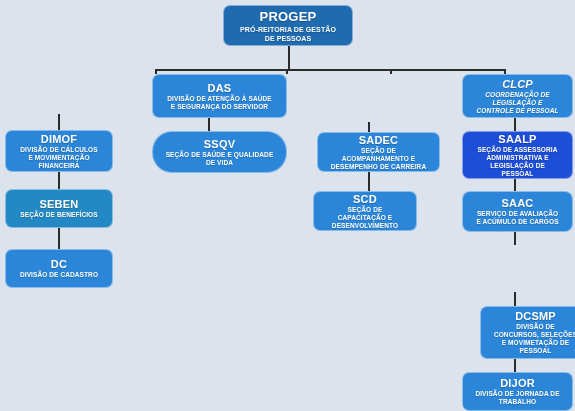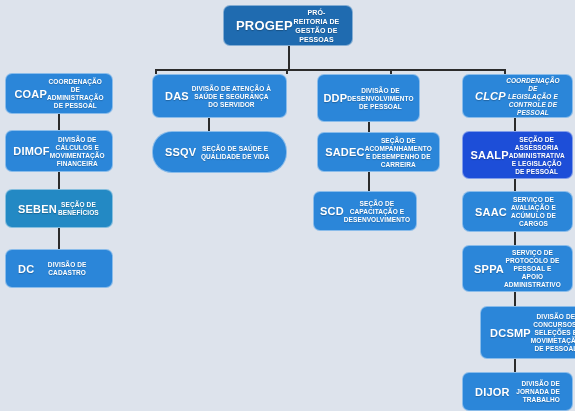--- a/index.html
+++ b/index.html
@@ -29,21 +29,21 @@
   .line.h { height: 2px; }
 
   
   .node {
     position: absolute;
     box-sizing: border-box;
     border-radius: 7px;
     color: #ffffff;
     text-align: center;
     display: flex;
-    flex-direction: row;
+    flex-direction: column;
     align-items: center;
     justify-content: center;
     padding: 3px 12px;
     overflow: hidden;
     border: 1px solid rgba(255,255,255,0.45);
   }
   .node .code {
     font-weight: bold;
     font-size: 11px;
     line-height: 12px;
@@ -88,24 +88,20 @@
   <div class="line v" style="left:514px; top:179px; height:12px;"></div>
   <div class="line v" style="left:514px; top:232px; height:13px;"></div>
   <div class="line v" style="left:514px; top:292px; height:14px;"></div>
   <div class="line v" style="left:514px; top:359px; height:13px;"></div>
 
   <div class="node root" style="left:223px; top:5px; width:130px; height:41px; background:#1f6bb0;">
     <div class="code">PROGEP</div>
     <div class="desc">PRÓ-REITORIA  DE  GESTÃO DE PESSOAS</div>
   </div>
 
-  <div class="node" style="left:5px; top:73px; width:108px; height:41px; background:#2b86d9;">
-    <div class="code">COAP</div>
-    <div class="desc">COORDENAÇÃO DE ADMINISTRAÇÃO  DE PESSOAL</div>
-  </div>
   <div class="node" style="left:5px; top:130px; width:108px; height:42px; background:#2b86d9;">
     <div class="code">DIMOF</div>
     <div class="desc">DIVISÃO DE CÁLCULOS E MOVIMENTAÇÃO FINANCEIRA</div>
   </div>
   <div class="node" style="left:5px; top:189px; width:108px; height:39px; background:#2389c4;">
     <div class="code">SEBEN</div>
     <div class="desc">SEÇÃO DE BENEFÍCIOS</div>
   </div>
   <div class="node" style="left:5px; top:249px; width:108px; height:39px; background:#2b86d9;">
     <div class="code">DC</div>
@@ -114,24 +110,20 @@
 
   <div class="node" style="left:152px; top:74px; width:135px; height:44px; background:#2b86d9;">
     <div class="code">DAS</div>
     <div class="desc">DIVISÃO DE ATENÇÃO À SAÚDE E SEGURANÇA DO SERVIDOR</div>
   </div>
   <div class="node" style="left:152px; top:131px; width:135px; height:42px; background:#2b86d9;border-radius:20px;">
     <div class="code">SSQV</div>
     <div class="desc">SEÇÃO DE SAÚDE E QUALIDADE DE VIDA</div>
   </div>
 
-  <div class="node" style="left:317px; top:74px; width:103px; height:48px; background:#2b86d9;">
-    <div class="code">DDP</div>
-    <div class="desc">DIVISÃO DE DESENVOLVIMENTO DE PESSOAL</div>
-  </div>
   <div class="node" style="left:317px; top:132px; width:123px; height:40px; background:#2b86d9;">
     <div class="code">SADEC</div>
     <div class="desc">SEÇÃO DE ACOMPANHAMENTO E  DESEMPENHO  DE CARREIRA</div>
   </div>
   <div class="node" style="left:313px; top:191px; width:104px; height:40px; background:#2b86d9;">
     <div class="code">SCD</div>
     <div class="desc">SEÇÃO DE CAPACITAÇÃO E DESENVOLVIMENTO</div>
   </div>
 
   <div class="node" style="left:462px; top:74px; width:111px; height:44px; background:#2b86d9;font-style:italic;">
@@ -139,26 +131,22 @@
     <div class="desc">COORDENAÇÃO DE LEGISLAÇÃO E CONTROLE DE PESSOAL</div>
   </div>
   <div class="node" style="left:462px; top:131px; width:111px; height:48px; background:#1d4ed8;">
     <div class="code">SAALP</div>
     <div class="desc">SEÇÃO DE ASSESSORIA ADMINISTRATIVA E LEGISLAÇÃO DE PESSOAL</div>
   </div>
   <div class="node" style="left:462px; top:191px; width:111px; height:41px; background:#2b86d9;border-radius:8px;">
     <div class="code">SAAC</div>
     <div class="desc">SERVIÇO DE AVALIAÇÃO E ACÚMULO DE CARGOS</div>
   </div>
-  <div class="node" style="left:462px; top:245px; width:111px; height:47px; background:#2b86d9;">
-    <div class="code">SPPA</div>
-    <div class="desc">SERVIÇO DE PROTOCOLO DE PESSOAL E APOIO ADMINISTRATIVO</div>
-  </div>
   <div class="node" style="left:462px; top:306px; width:111px; height:53px; background:#2b86d9;margin-left:18px;">
     <div class="code">DCSMP</div>
     <div class="desc">DIVISÃO DE CONCURSOS, SELEÇÕES E MOVIMETAÇÃO DE PESSOAL</div>
   </div>
-  <div class="node" style="left:462px; top:372px; width:111px; height:39px; background:#2b86d9;text-align:right;">
+  <div class="node" style="left:462px; top:372px; width:111px; height:39px; background:#2b86d9;">
     <div class="code">DIJOR</div>
     <div class="desc">DIVISÃO DE JORNADA DE TRABALHO</div>
   </div>
 
 </div>
 
 </body></html>

